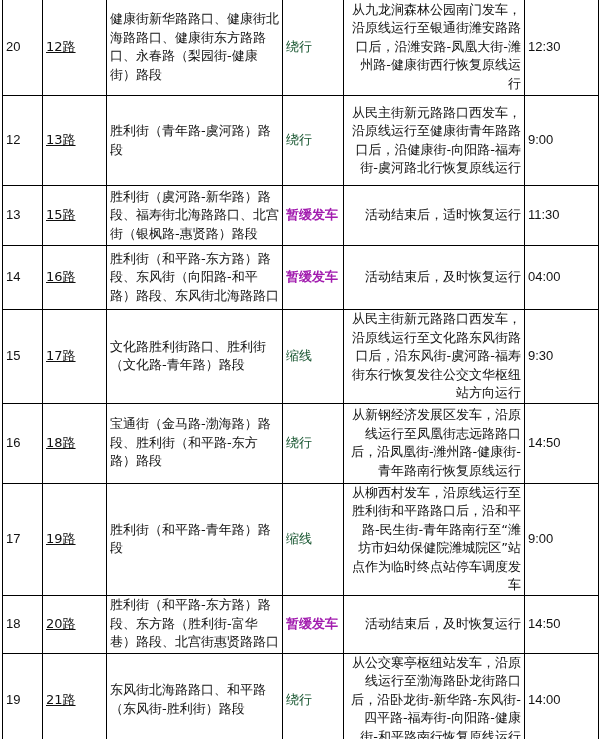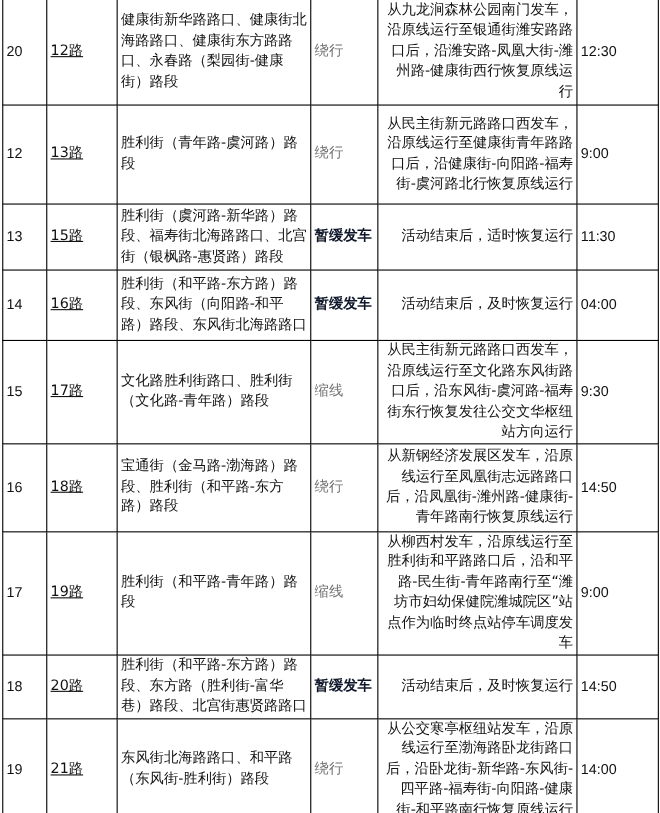--- a/index.html
+++ b/index.html
@@ -5,22 +5,22 @@
   html, body { margin: 0; padding: 0; background: #ffffff; }
   body { width: 600px; height: 739px; overflow: hidden; position: relative;
          font-family: "DejaVu Sans", "Liberation Sans", sans-serif; color: #111; }
   table.sched { position: absolute; left: 2px; top: -2px; border-collapse: collapse;
                 table-layout: fixed; width: 596px; }
   table.sched td { border: 1px solid #000; vertical-align: middle;
                    padding: 0 3px; font-size: 13px; line-height: 18.5px; overflow: hidden; }
   td.c-no { width: 33px; font-size: 14px; font-family: "Liberation Sans", sans-serif; }
   td.c-line { width: 57px; font-size: 13px; text-decoration: underline; }
   td.c-sect { width: 169px; }
-  td.c-mode { width: 54px; font-size: 10px; color: #737373; }
-  td.c-mode.bold { font-weight: bold; color: #0f172a; }
+  td.c-mode { width: 54px; font-size: 10px; color: #14532d; }
+  td.c-mode.bold { font-weight: bold; color: #a21caf; }
   td.c-plan { width: 174px; text-align: right; padding-left: 5px !important; }
   td.c-time { width: 66px; font-family: "Liberation Sans", sans-serif; font-size: 13px; }
 </style>
 </head>
 <body>
 
 <table class="sched">
   <colgroup>
     <col style="width:40px">
       <col style="width:64px">

